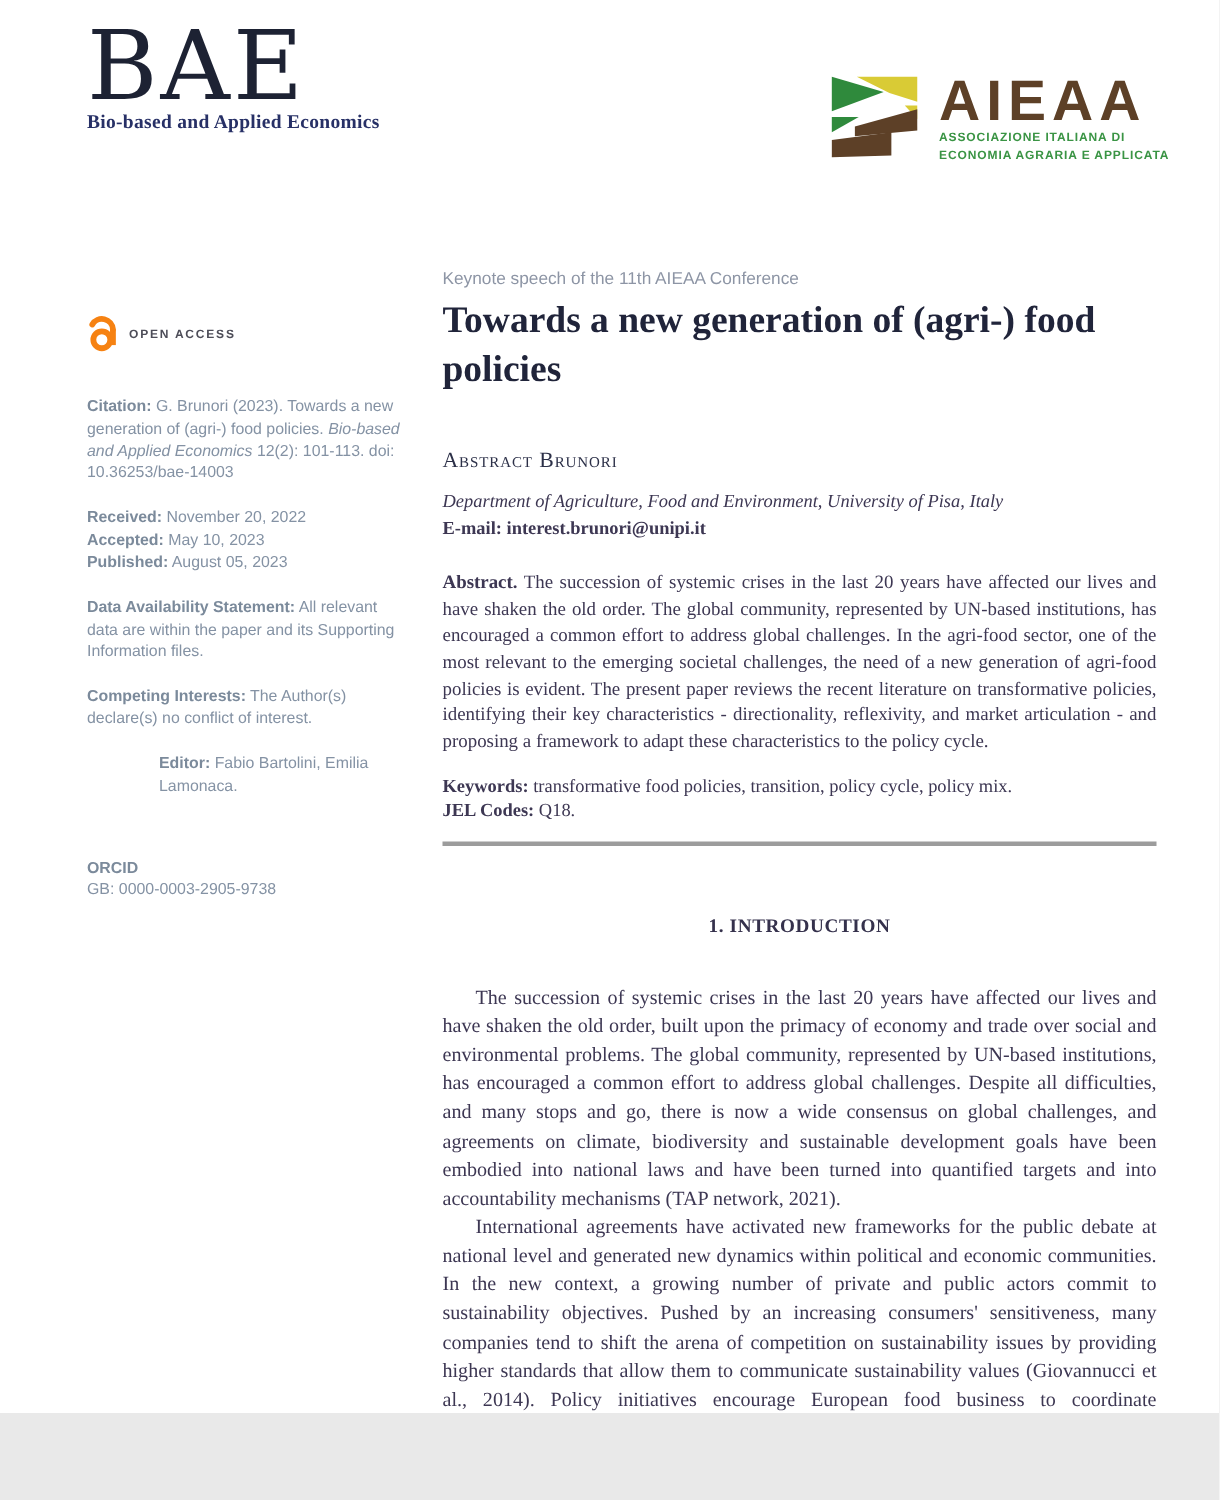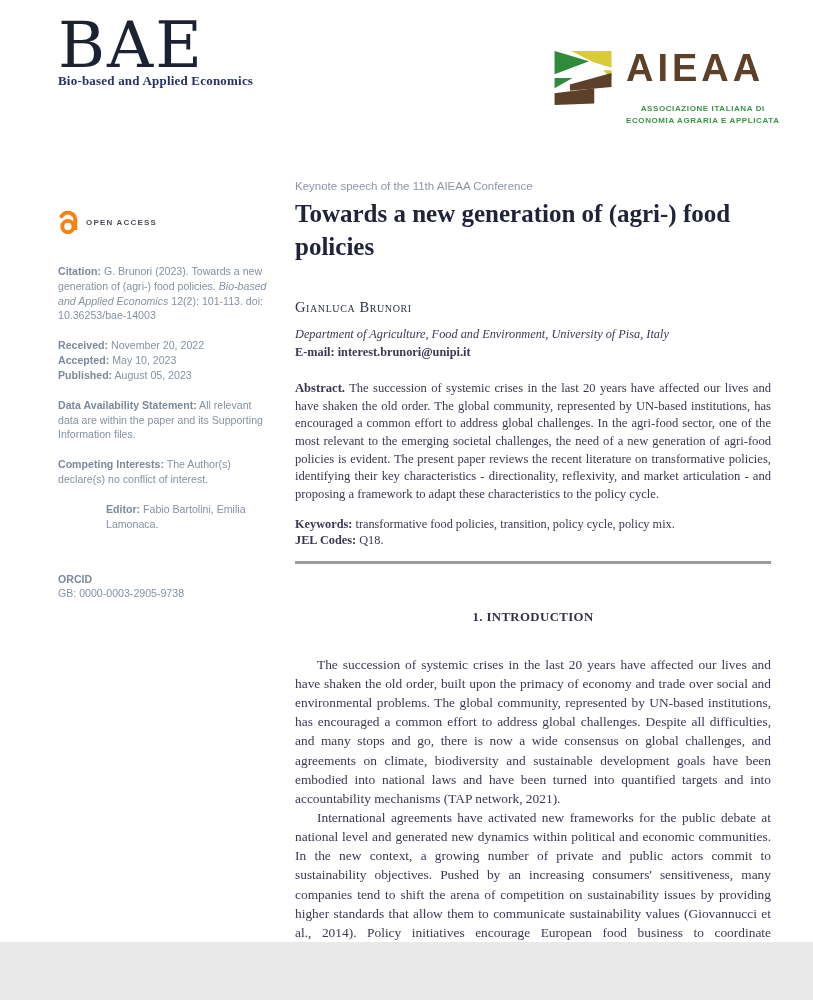--- a/index.html
+++ b/index.html
@@ -10,21 +10,21 @@
   }
   
   .bae-logo { position:absolute; left:58px; top:12px; }
   .bae-word { font-family:"DejaVu Serif", serif; font-size:64px; line-height:1.05; color:#1d2233; letter-spacing:2px; }
   .bae-tagline { font-family:"Liberation Serif", serif; font-size:13px; font-weight:bold; color:#273066; margin-top:-6px; letter-spacing:0.2px; }
 
   .aieaa { position:absolute; left:552px; top:46px; display:flex; align-items:flex-start; gap:10px; }
   .aieaa-icon { width:64px; height:64px; flex:0 0 auto; }
   .aieaa-txt { padding-top:4px; }
   .aieaa-word { font-family:"Liberation Sans", sans-serif; font-weight:bold; font-size:38px; line-height:0.95; color:#5d4027; letter-spacing:4px; }
-  .aieaa-sub { font-family:"Liberation Sans", sans-serif; font-size:8px; font-weight:bold; color:#3a9444; letter-spacing:0.6px; line-height:1.45; margin-top:17px;text-align:center; }
+  .aieaa-sub { font-family:"Liberation Sans", sans-serif; font-size:8px; font-weight:bold; color:#3a9444; letter-spacing:0.6px; line-height:1.45; margin-top:0; }
 
   
   .sidebar {
     position:absolute; left:58px; top:210px; width:215px;
     font-family:"Liberation Sans", sans-serif; font-size:10.6px; line-height:1.4;
     color:#8492a4;
   }
   .oa { display:flex; align-items:center; gap:4px; margin-bottom:28px; }
   .oa-icon { width:24px; height:26px; }
   .oa-text { font-size:8px; font-weight:bold; color:#4d4d58; letter-spacing:1.2px; }
@@ -132,21 +132,21 @@
     </div>
 
   </div>
 
   <div class="main">
 
     <div class="kicker">Keynote speech of the 11th AIEAA Conference</div>
 
     <h1 class="title">Towards a new generation of (agri-) food policies</h1>
 
-    <div class="author">Gianluca Brunori</div>
+    <div class="author">Abstract Brunori</div>
 
     <div class="affiliation">Department of Agriculture, Food and Environment, University of Pisa, Italy</div>
 
     <div class="email">
       <span>E-mail:</span>
       <span>interest.brunori@unipi.it</span>
     </div>
 
     <div class="abstract">
       <span class="lead">Abstract.</span>

